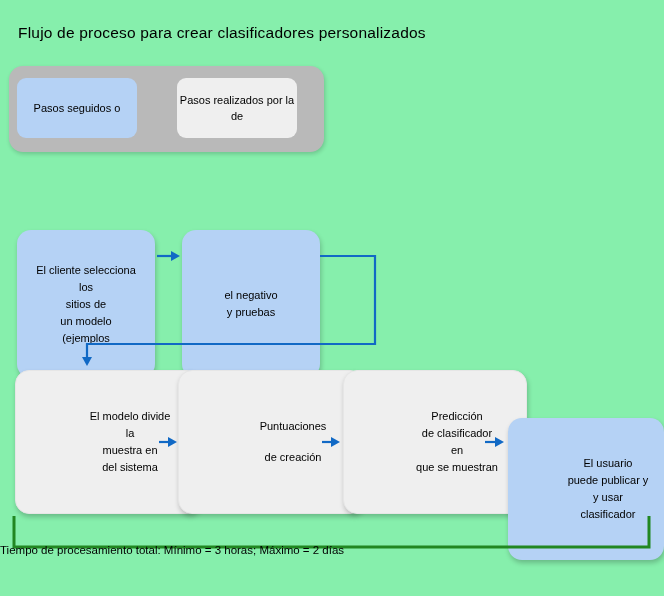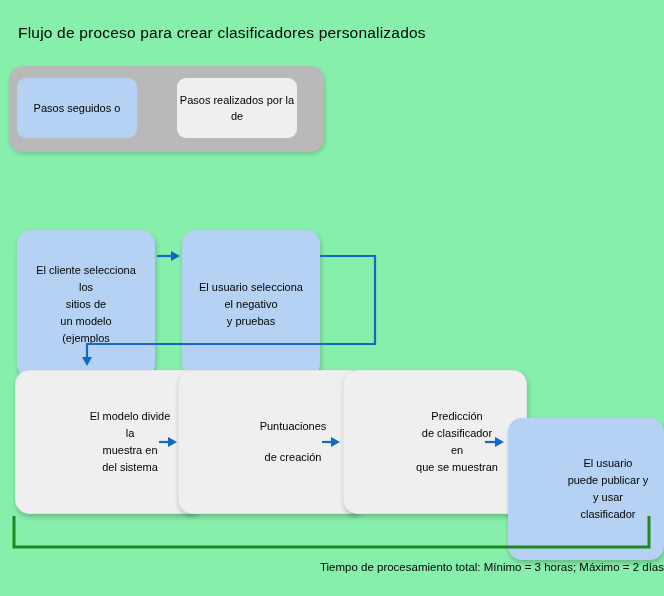--- a/index.html
+++ b/index.html
@@ -80,22 +80,22 @@
     position: absolute;
     left: 0; top: 0;
     width: 664px;
     height: 596px;
     pointer-events: none;
   }
   .caption {
     position: absolute;
     left: 0;
     right: 0;
-    top: 561px;
-    text-align: right;
+    top: 544px;
+    text-align: left;
     font-size: 11.5px;
     color: #000000;
   }
 </style>
 </head>
 <body>
 
 <div class="canvas">
 
   <div class="title">Flujo de proceso para crear clasificadores personalizados</div>
@@ -111,21 +111,20 @@
   </div>
 
   <div id="r1b1" class="box blue row1">
       <div>El cliente selecciona</div>
       <div>los</div>
       <div>sitios de</div>
       <div>un modelo</div>
       <div>(ejemplos</div>
     </div>
   <div id="r1b2" class="box blue row1">
-      <div>El usuario selecciona</div>
       <div>el negativo</div>
       <div>y pruebas</div>
     </div>
 
   <div id="r2b1" class="box gray row2">
       <div>El modelo divide</div>
       <div>la</div>
       <div>muestra en</div>
       <div>del sistema</div>
     </div>

